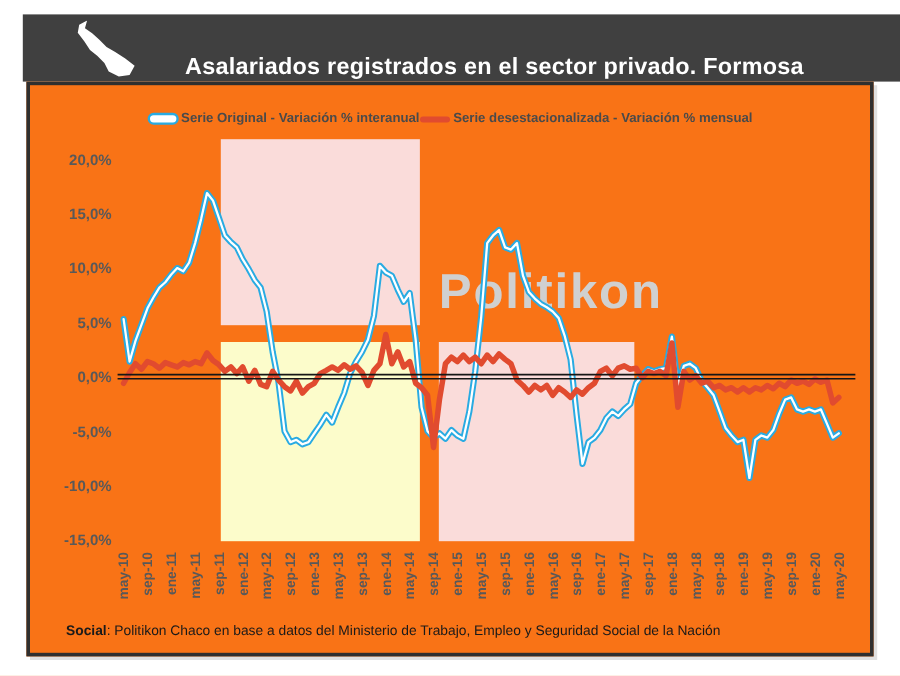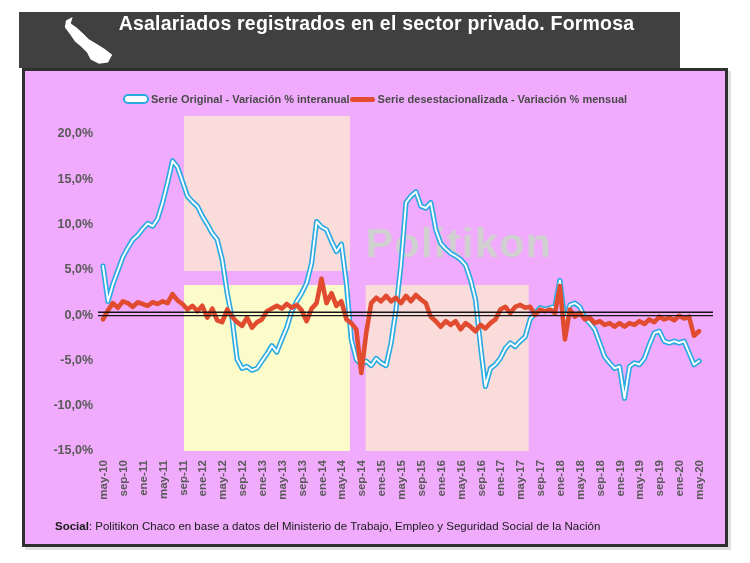--- a/index.html
+++ b/index.html
@@ -1,23 +1,23 @@
 <!DOCTYPE html>
 <html><head>
 <meta charset="utf-8">
 <style>
   html,body{margin:0;padding:0;background:#ffffff;font-family:"Liberation Sans",sans-serif;}
   #stage{position:relative;width:750px;height:563px;background:#fff;overflow:hidden;}
 
-  .header-bar{position:absolute;left:19px;top:12px;width:661px;height:56px;background:#404040;
-    display:flex;align-items:flex-start;justify-content:center;}
+  .header-bar{position:absolute;left:19px;top:12px;width:732px;height:56px;background:#404040;
+    display:flex;align-items:flex-end;justify-content:center;}
   .header-bar .icon{position:absolute;left:30px;top:5px;width:70px;height:48px;}
   .page-title{color:#ffffff;font-weight:bold;font-size:19.5px;letter-spacing:.2px;padding-left:54px;}
 
-  .chart-card{position:absolute;left:22px;top:68px;width:706px;height:479px;background:#f0abfc;
+  .chart-card{position:absolute;left:22px;top:68px;width:706px;height:479px;background:#f97316;
     border:3px solid #2f2f2f;box-sizing:border-box;box-shadow:3px 3px 0 rgba(0,0,0,.12);padding-left:32px;}
 
   .legend{position:absolute;left:0;right:0;top:22px;display:flex;align-items:center;justify-content:center;}
   .legend-item{display:flex;align-items:center;}
   .legend-label{font-size:11px;font-weight:bold;color:#4a4a4a;white-space:nowrap;}
   .marker-capsule{width:22px;height:6px;border-radius:6px;background:#fff;border:2.6px solid #29abe2;margin-right:2px;}
   .marker-solid{width:25px;height:5px;border-radius:3px;background:#e14b2f;margin-right:3px;}
 
   .chart-svg{position:absolute;left:28px;top:37px;width:660px;height:410px;}
   .chart-svg text{font-family:"Liberation Sans",sans-serif;}

